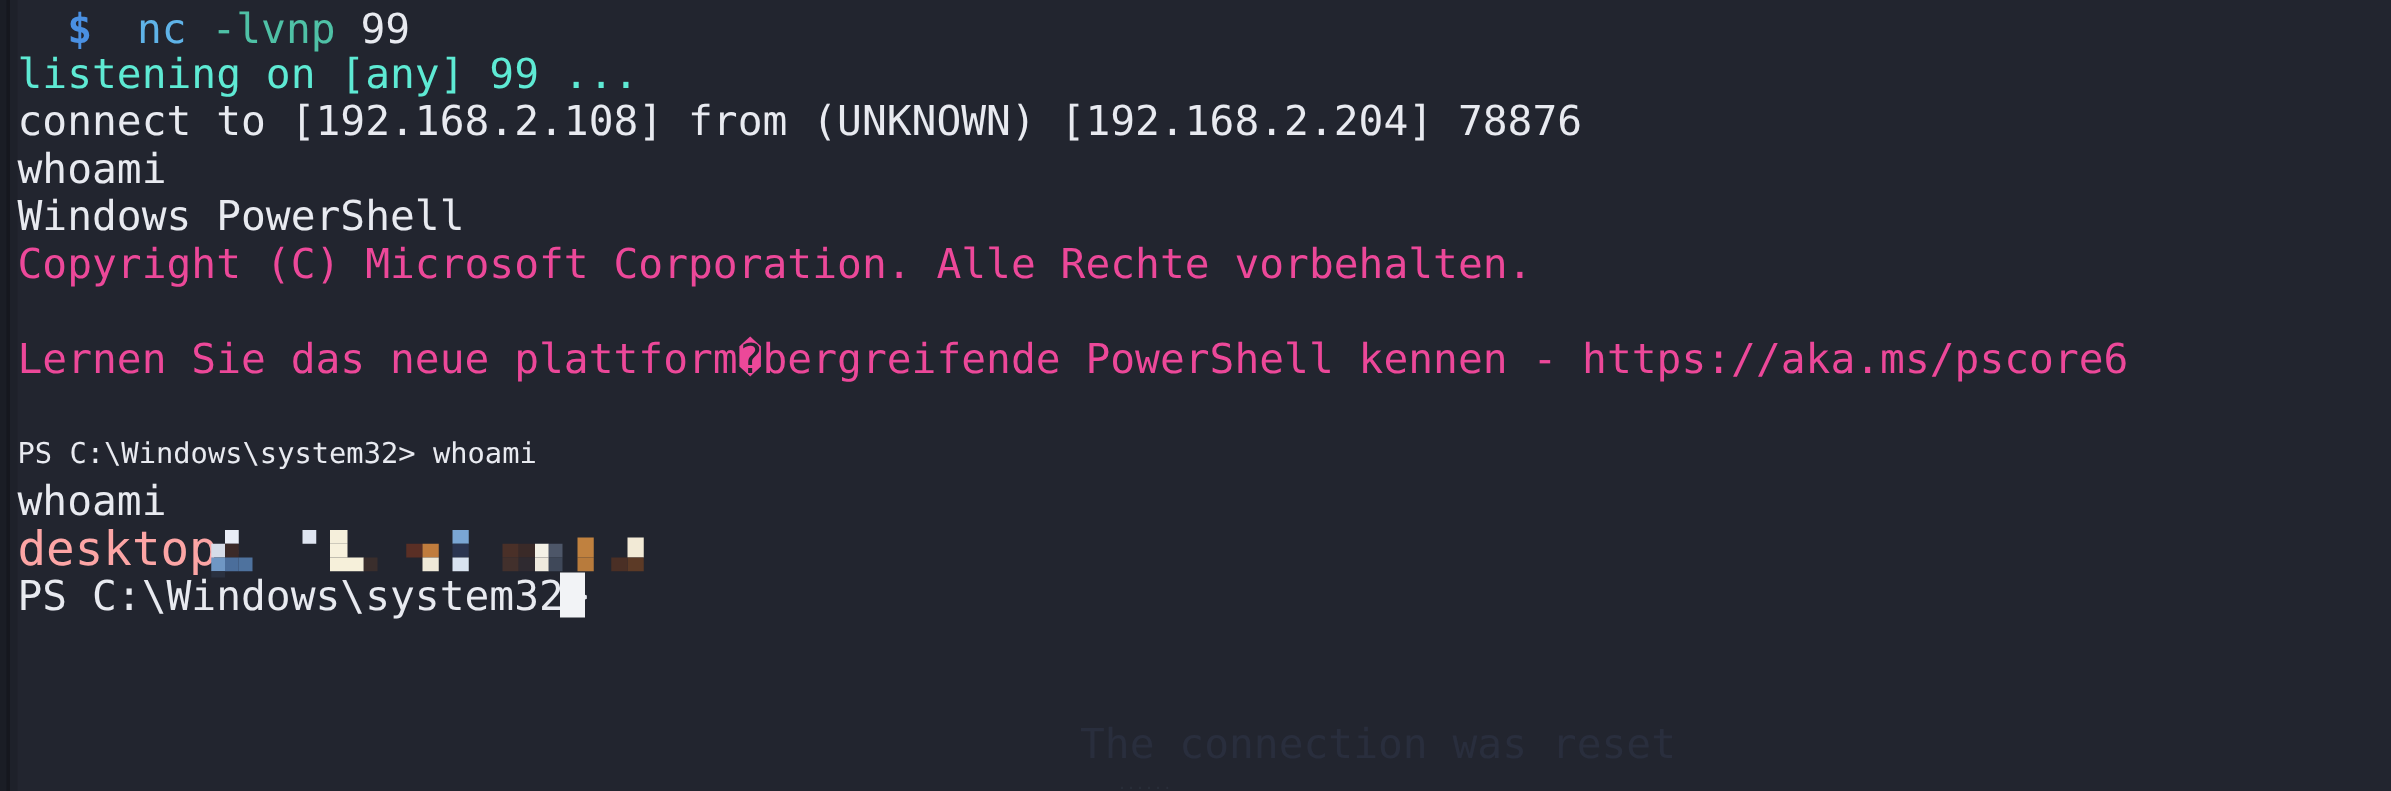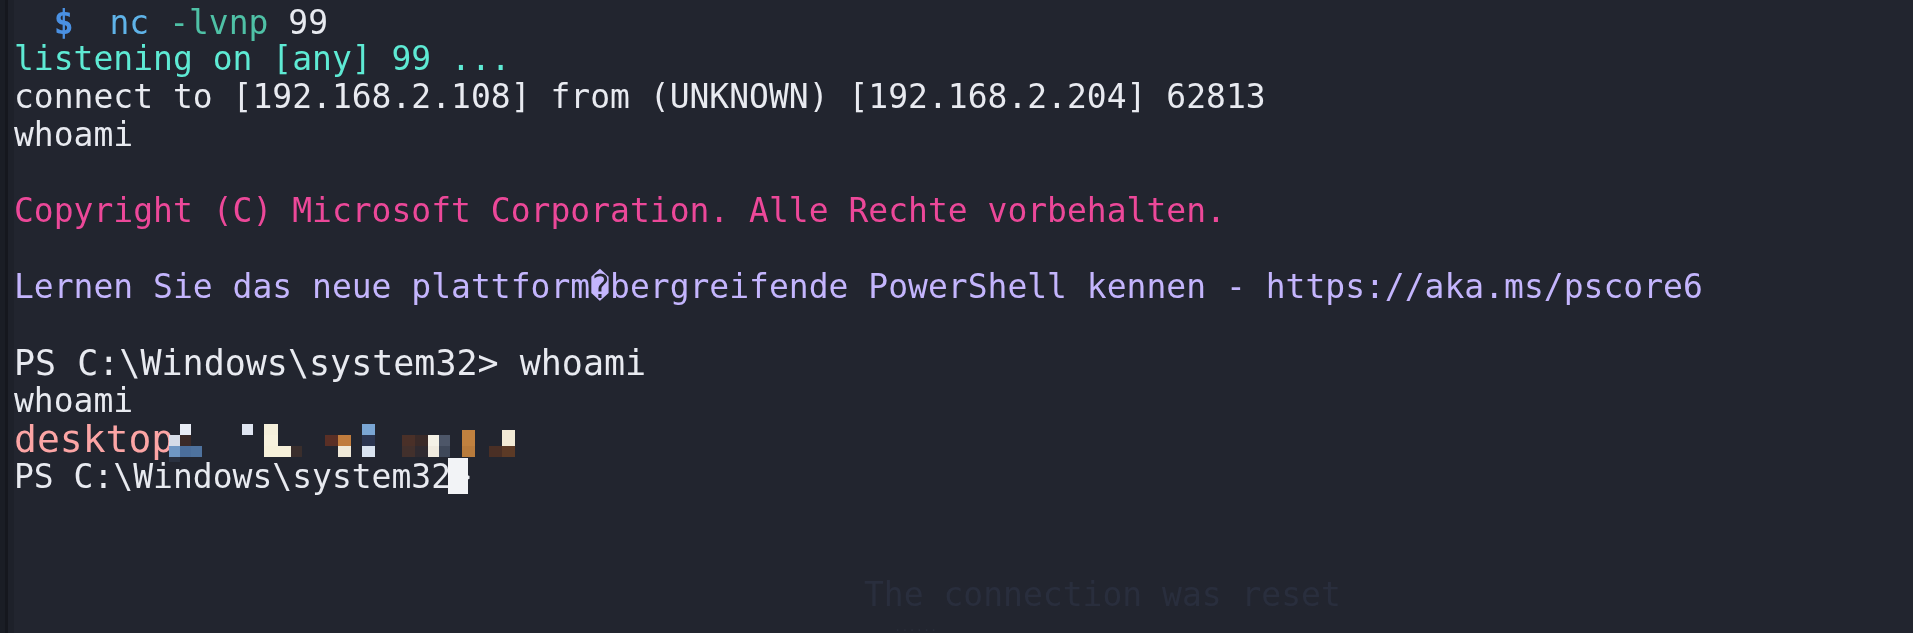--- a/index.html
+++ b/index.html
@@ -111,34 +111,35 @@
   <div class="edge-outer"></div>
   <div class="edge-inner"></div>
   <div class="edge-pad"></div>
 
   <div class="screen">
 
     <div class="line" style="top: 0px; color: rgb(232, 234, 240); font-size: 33px; line-height: 46px;"><span class="c-plain" style="color: rgb(232, 234, 240);">  </span><span class="c-prompt-dollar" style="color: rgb(74, 144, 226);">$</span><span class="c-plain" style="color: rgb(232, 234, 240);"> </span><span class="c-cmd" style="color: rgb(95, 179, 232);">nc</span><span class="c-plain" style="color: rgb(232, 234, 240);"> </span><span class="c-flag" style="color: rgb(79, 193, 166);">-lvnp</span><span class="c-plain" style="color: rgb(232, 234, 240);"> </span><span class="c-plain" style="color: rgb(232, 234, 240);">99</span></div>
 
     <div class="line" style="top: 36px; color: #5eead4; font-size: 33px; line-height: 46px;">listening on [any] 99 ...</div>
 
-    <div class="line" style="top: 74px; color: rgb(232, 234, 240); font-size: 33px; line-height: 46px;">connect to [192.168.2.108] from (UNKNOWN) [192.168.2.204] 62813</div>
+    <div class="line" style="top: 74px; color: rgb(232, 234, 240); font-size: 33px; line-height: 46px;">connect to [192.168.2.108] from (UNKNOWN) [192.168.2.204] 78876</div>
 
     <div class="line" style="top: 112px; color: rgb(232, 234, 240); font-size: 33px; line-height: 46px;">whoami</div>
 
+    <div class="line" style="top: 150px; color: rgb(232, 234, 240); font-size: 33px; line-height: 46px;">Windows PowerShell</div>
 
     <div class="line" style="top: 188px; color: #ec4899; font-size: 33px; line-height: 46px;">Copyright (C) Microsoft Corporation. Alle Rechte vorbehalten.</div>
 
     <div class="line" style="top: 226px; color: rgb(232, 234, 240); font-size: 33px; line-height: 46px;"></div>
 
-    <div class="line" style="top: 264px; color: #c4b5fd; font-size: 33px; line-height: 46px;">Lernen Sie das neue plattform�bergreifende PowerShell kennen - https://aka.ms/pscore6</div>
+    <div class="line" style="top: 264px; color: #ec4899; font-size: 33px; line-height: 46px;">Lernen Sie das neue plattform�bergreifende PowerShell kennen - https://aka.ms/pscore6</div>
 
     <div class="line" style="top: 302px; color: rgb(232, 234, 240); font-size: 33px; line-height: 46px;"></div>
 
-    <div class="line" style="top: 340px; color: rgb(232, 234, 240); font-size: 35px; line-height: 46px;">PS C:\Windows\system32&gt; whoami</div>
+    <div class="line" style="top: 340px; color: rgb(232, 234, 240); font-size: 23px; line-height: 46px;">PS C:\Windows\system32&gt; whoami</div>
 
     <div class="line" style="top: 378px; color: rgb(232, 234, 240); font-size: 33px; line-height: 46px;">whoami</div>
 
     <div class="line" style="top: 416px; color: #fca5a5; font-size: 38px; line-height: 46px;"><span>desktop-</span></div>
     <div class="redaction" style="top:416px; left:166px; width:360px; height:46px;">
         <i style="left: 0px; top: 8px; width: 11px; height: 11px; background: rgb(233, 237, 246);"></i>
         <i style="left: -11px; top: 19px; width: 11px; height: 11px; background: rgb(214, 220, 232);"></i>
         <i style="left: 0px; top: 19px; width: 11px; height: 11px; background: rgb(59, 42, 40);"></i>
         <i style="left: -11px; top: 30px; width: 11px; height: 11px; background: rgb(111, 151, 196);"></i>
         <i style="left: 0px; top: 30px; width: 11px; height: 11px; background: rgb(75, 110, 155);"></i>

